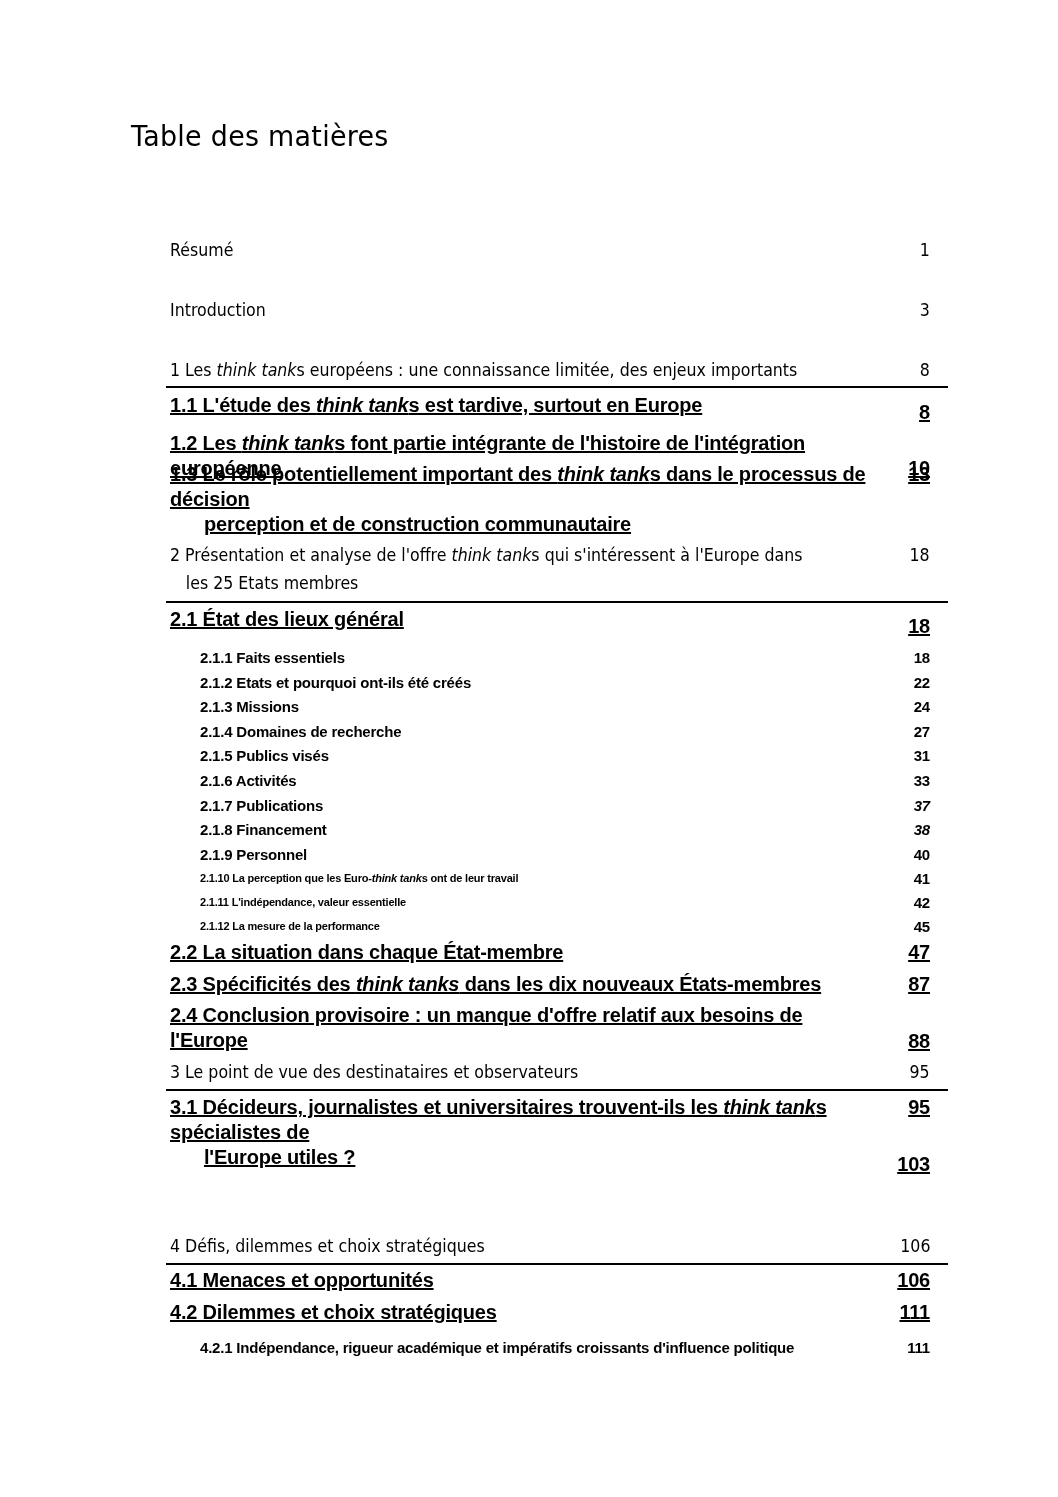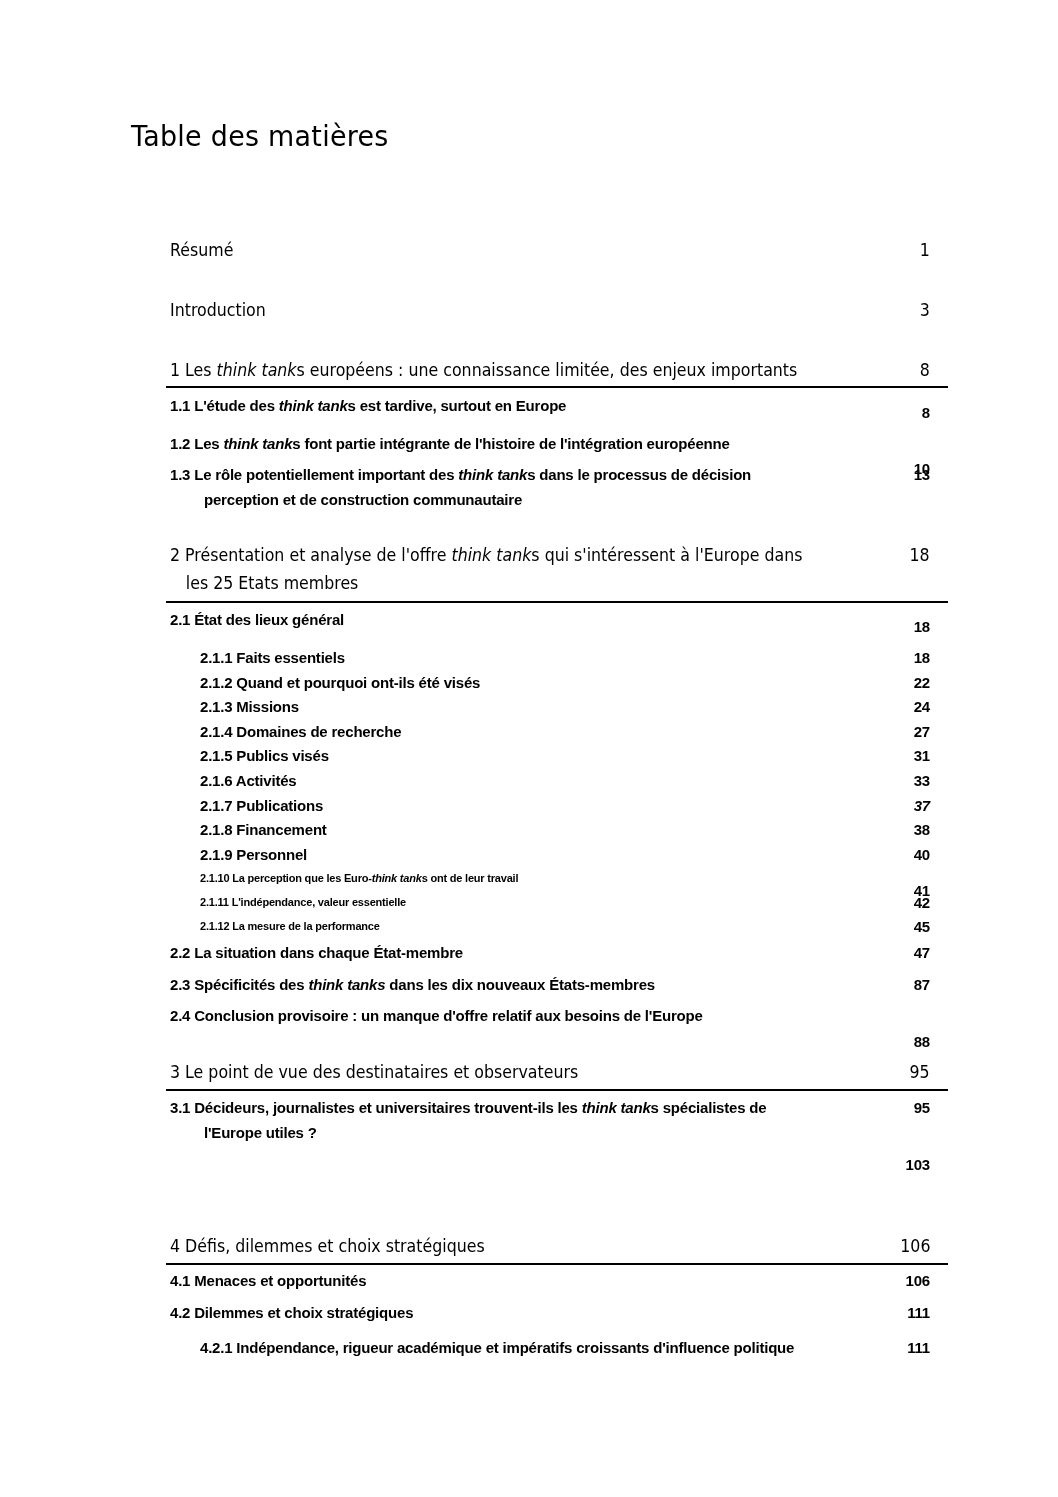--- a/index.html
+++ b/index.html
@@ -12,22 +12,22 @@
   .entry { position: absolute; left: 0; width: 778px; }
   .entry .text { position: absolute; left: 0; width: 700px; }
   .entry .page { position: absolute; right: 18px; text-align: right; }
   
   .lvl-chapter .text, .lvl-chapter .page { font-size: 17px; line-height: 28px;
       font-family: "DejaVu Sans", sans-serif; transform: scaleX(0.93); transform-origin: left top; }
   .lvl-chapter .page { transform-origin: right top; }
   .lvl-chapter .text .cont { padding-left: 17px; }
   .rule { position: absolute; left: 166px; width: 782px; height: 0; border-top: 2px solid #000; }
   
-  .lvl-section .text, .lvl-section .page { font-size: 15px; line-height: 25px;
-      font-family: "Liberation Sans", sans-serif; font-weight: bold; letter-spacing: -0.2px; }
+  .lvl-section .text, .lvl-section .page { font-size: 20px; line-height: 25px;
+      font-family: "Liberation Sans", sans-serif; font-weight: bold; letter-spacing: -0.2px; text-decoration: underline; }
   .lvl-section .text .cont { padding-left: 34px; }
   .lvl-sub .text, .lvl-sub .page { font-size: 15px; line-height: 25px;
       font-family: "Liberation Sans", sans-serif; font-weight: bold; letter-spacing: -0.2px; }
   .lvl-sub .text { left: 30px; }
   .lvl-small .text { font-size: 11px; }
   i { font-style: italic; font-weight: inherit; }
 </style>
 </head>
 <body>
 
@@ -63,21 +63,21 @@
     </div>
     <div class="entry lvl-section" style="top: 607px;">
       <div class="text"><span>2.1 État des lieux général</span></div>
       <div class="page" style="top: 7px;">18</div>
     </div>
     <div class="entry lvl-sub" style="top: 645px;">
       <div class="text"><span>2.1.1 Faits essentiels</span></div>
       <div class="page" style="top: 0px;">18</div>
     </div>
     <div class="entry lvl-sub" style="top: 670px;">
-      <div class="text"><span>2.1.2 Quand et pourquoi ont-ils été visés</span></div>
+      <div class="text"><span>2.1.2 Etats et pourquoi ont-ils été créés</span></div>
       <div class="page" style="top: 0px;">22</div>
     </div>
     <div class="entry lvl-sub" style="top: 694px;">
       <div class="text"><span>2.1.3 Missions</span></div>
       <div class="page" style="top: 0px;">24</div>
     </div>
     <div class="entry lvl-sub" style="top: 719px;">
       <div class="text"><span>2.1.4 Domaines de recherche</span></div>
       <div class="page" style="top: 0px;">27</div>
     </div>
@@ -88,29 +88,29 @@
     <div class="entry lvl-sub" style="top: 768px;">
       <div class="text"><span>2.1.6 Activités</span></div>
       <div class="page" style="top: 0px;">33</div>
     </div>
     <div class="entry lvl-sub" style="top: 793px;">
       <div class="text"><span>2.1.7 Publications</span></div>
       <div class="page" style="top: 0px; font-style: italic;">37</div>
     </div>
     <div class="entry lvl-sub" style="top: 817px;">
       <div class="text"><span>2.1.8  Financement</span></div>
-      <div class="page" style="top: 0px;">38</div>
+      <div class="page" style="top: 0px; font-style: italic;">38</div>
     </div>
     <div class="entry lvl-sub" style="top: 842px;">
       <div class="text"><span>2.1.9  Personnel</span></div>
       <div class="page" style="top: 0px;">40</div>
     </div>
     <div class="entry lvl-sub lvl-small" style="top: 866px;">
       <div class="text"><span>2.1.10 La perception que les Euro-</span><i>think tank</i><span>s ont de leur travail</span></div>
-      <div class="page" style="top: 12px;">41</div>
+      <div class="page" style="top: 0px;">41</div>
     </div>
     <div class="entry lvl-sub lvl-small" style="top: 890px;">
       <div class="text"><span>2.1.11 L'indépendance, valeur essentielle</span></div>
       <div class="page" style="top: 0px;">42</div>
     </div>
     <div class="entry lvl-sub lvl-small" style="top: 914px;">
       <div class="text"><span>2.1.12 La mesure de la performance</span></div>
       <div class="page" style="top: 0px;">45</div>
     </div>
     <div class="entry lvl-section" style="top: 940px;">

